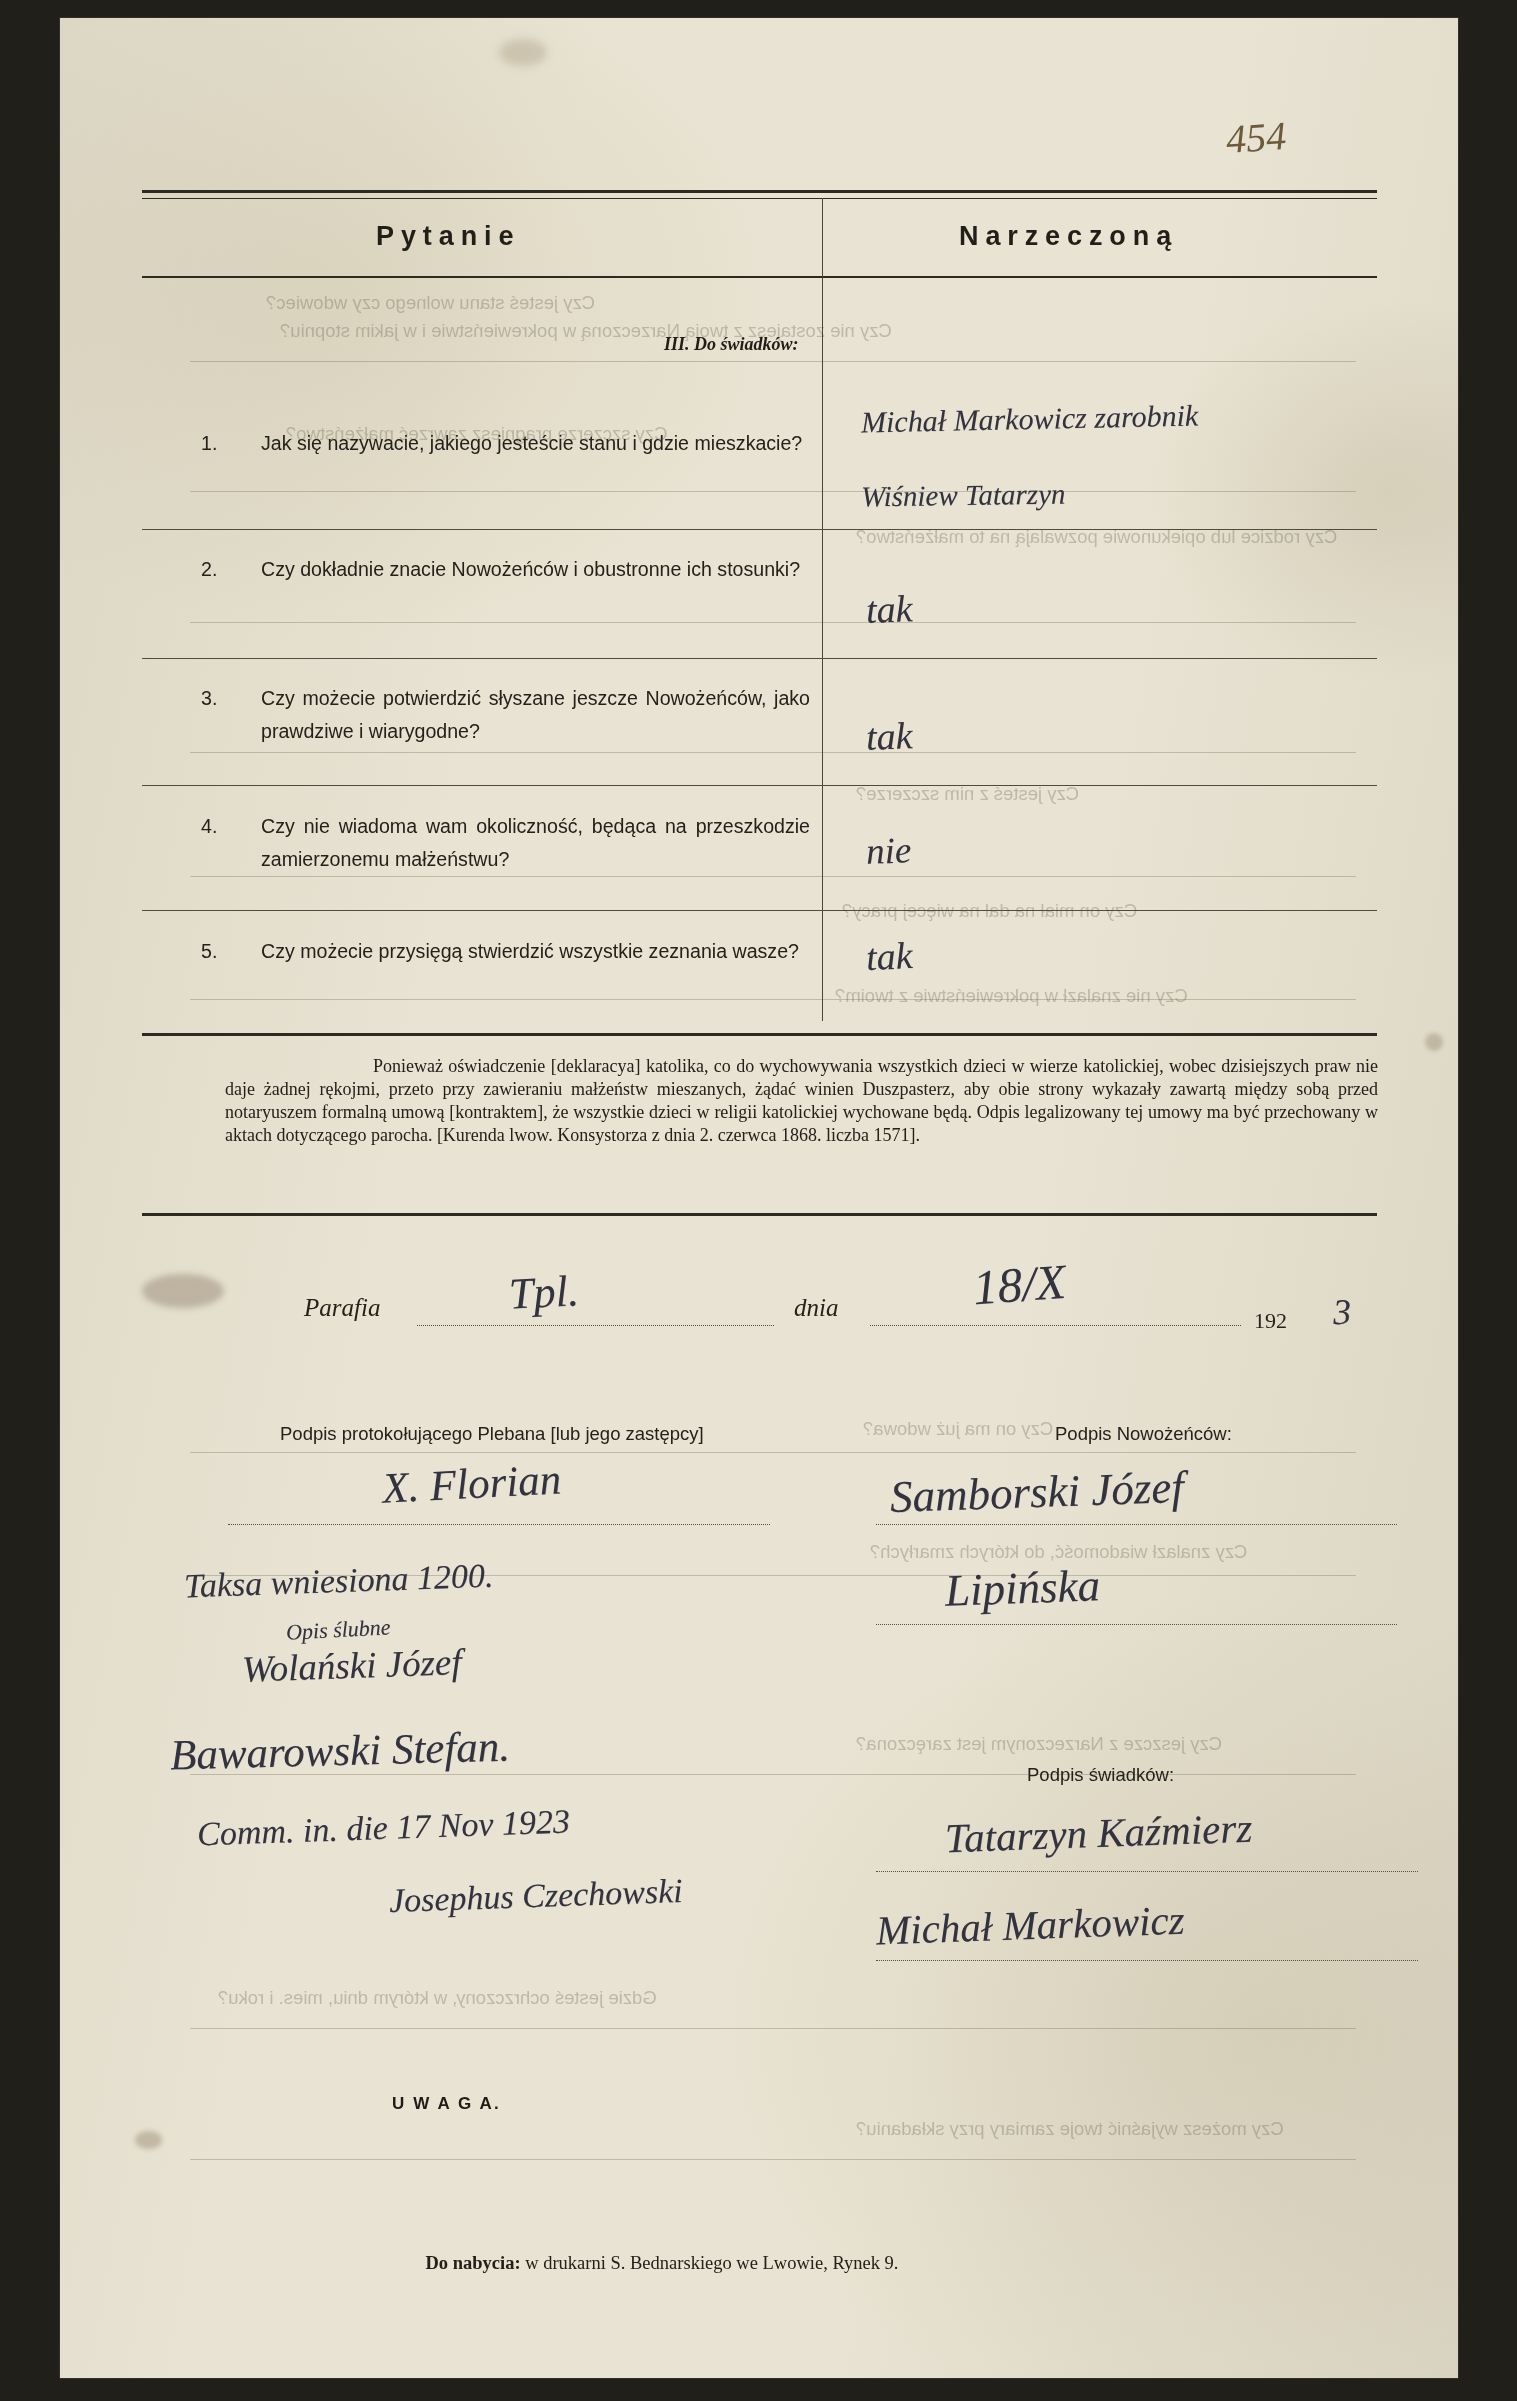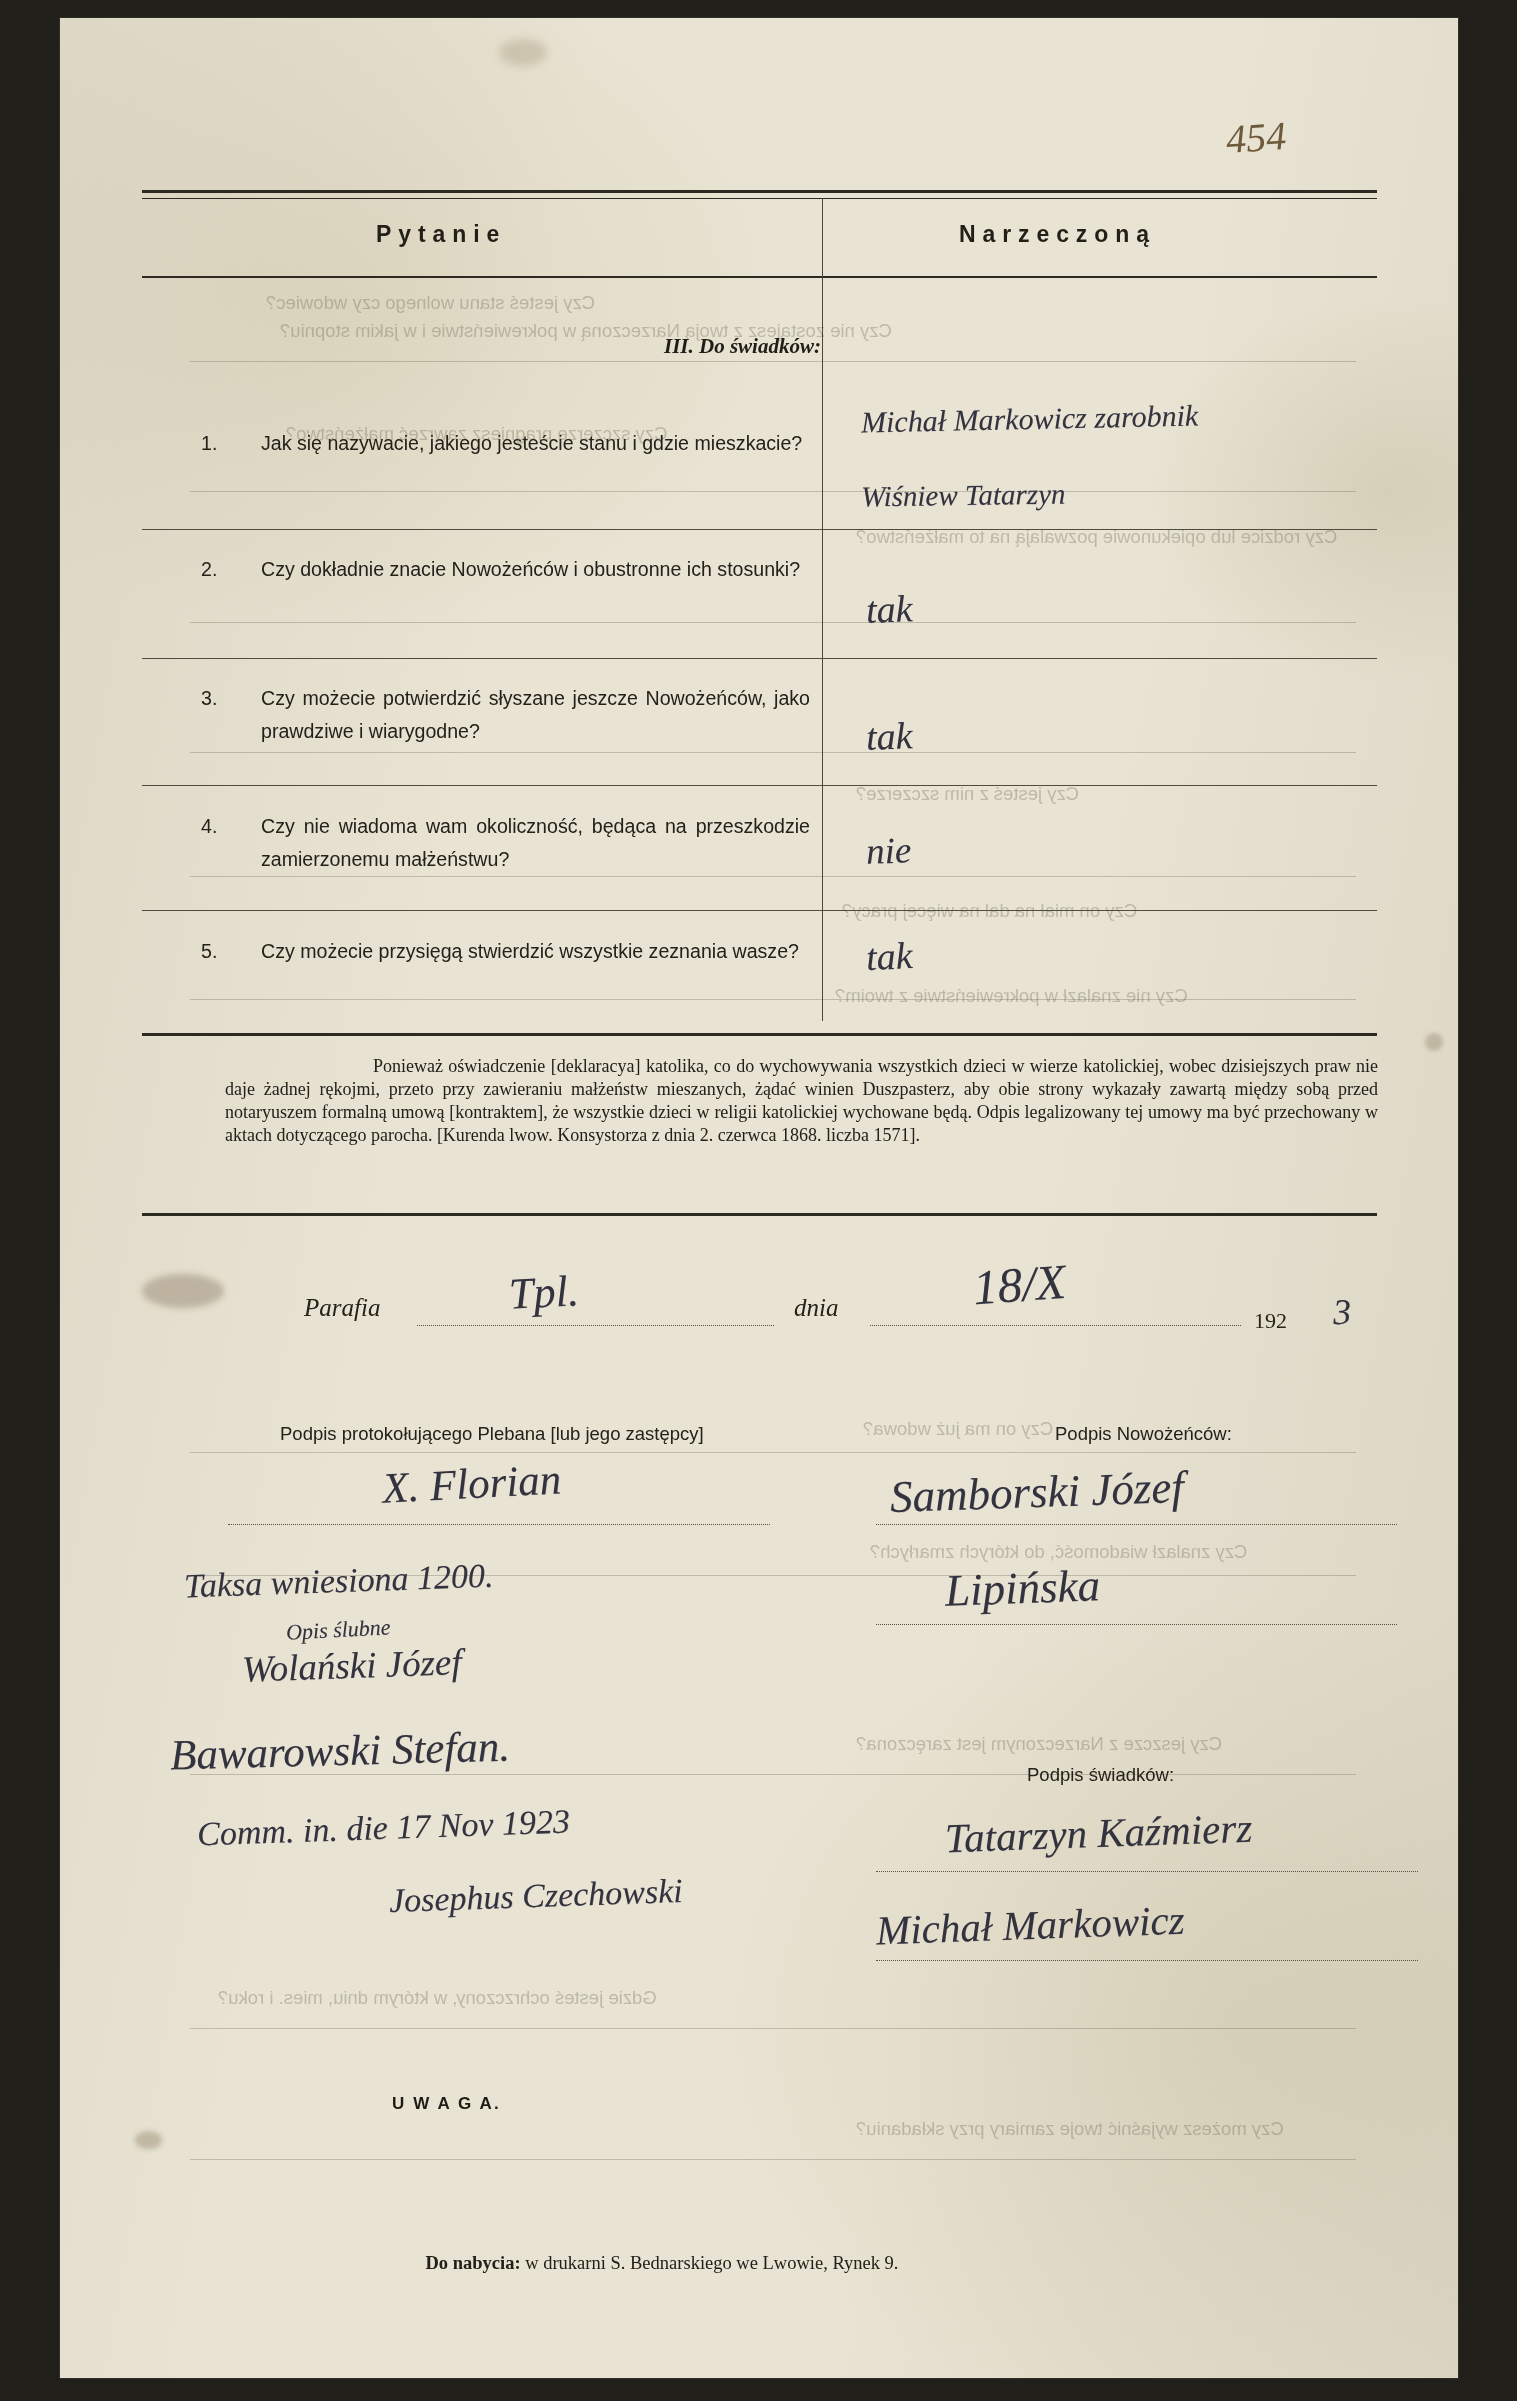--- a/index.html
+++ b/index.html
@@ -76,34 +76,34 @@
     position: absolute;
     left: 762px;
     top: 180px;
     width: 1.4px;
     height: 823px;
     background: #4a463a;
   }
   .hdr-label {
     position: absolute;
     font-family: "Liberation Sans", sans-serif;
-    font-size: 23px;
+    font-size: 27px;
     letter-spacing: 6.9px;
     color: #221f19;
     font-weight: bold;
   }
   .hdr-q { left: 316px; top: 203px; }
   .hdr-a { left: 899px; top: 203px; }
 
   .section-title {
     position: absolute;
     left: 604px;
     top: 316px;
     font-family: "Liberation Serif", serif;
-    font-size: 21px;
+    font-size: 18px;
     font-weight: bold;
     font-style: italic;
     color: #201d17;
   }
   
   .qrow {
     position: absolute;
     left: 141px;
     width: 604px;
     font-family: "Liberation Sans", sans-serif;

